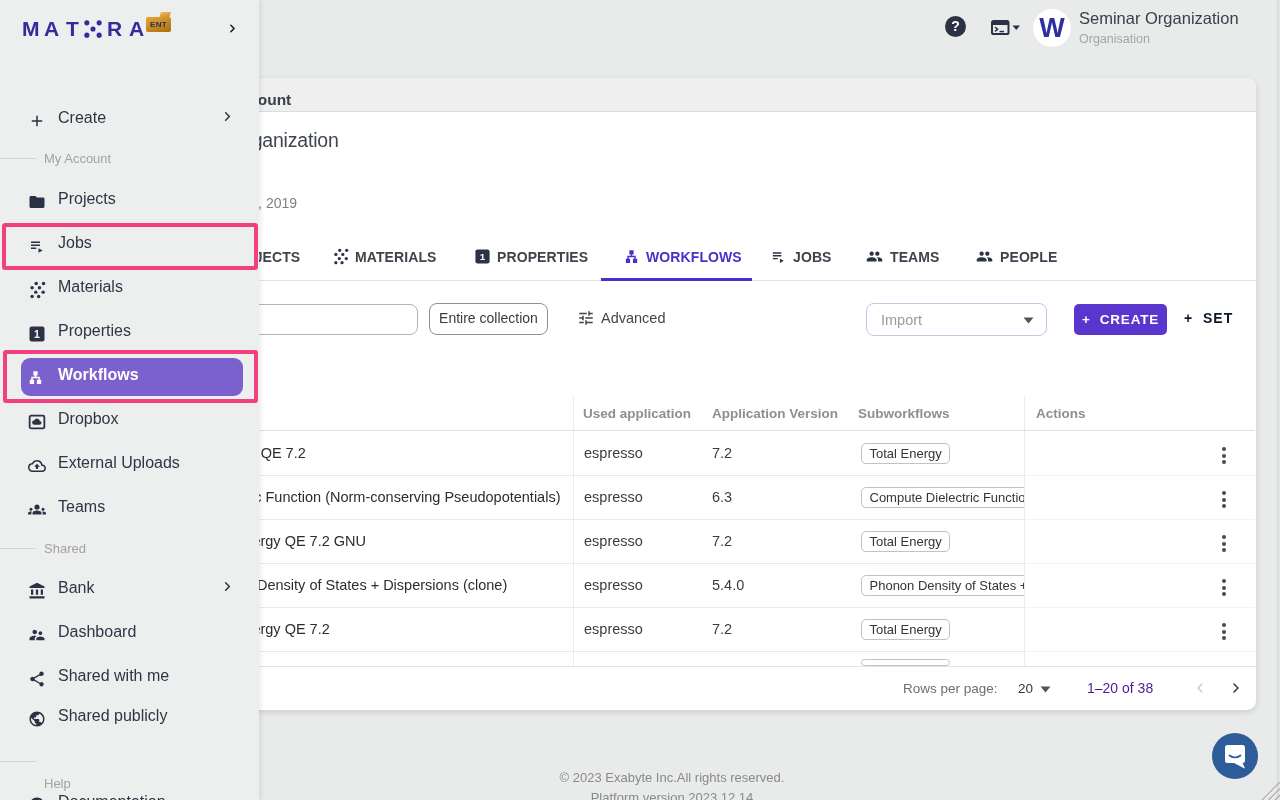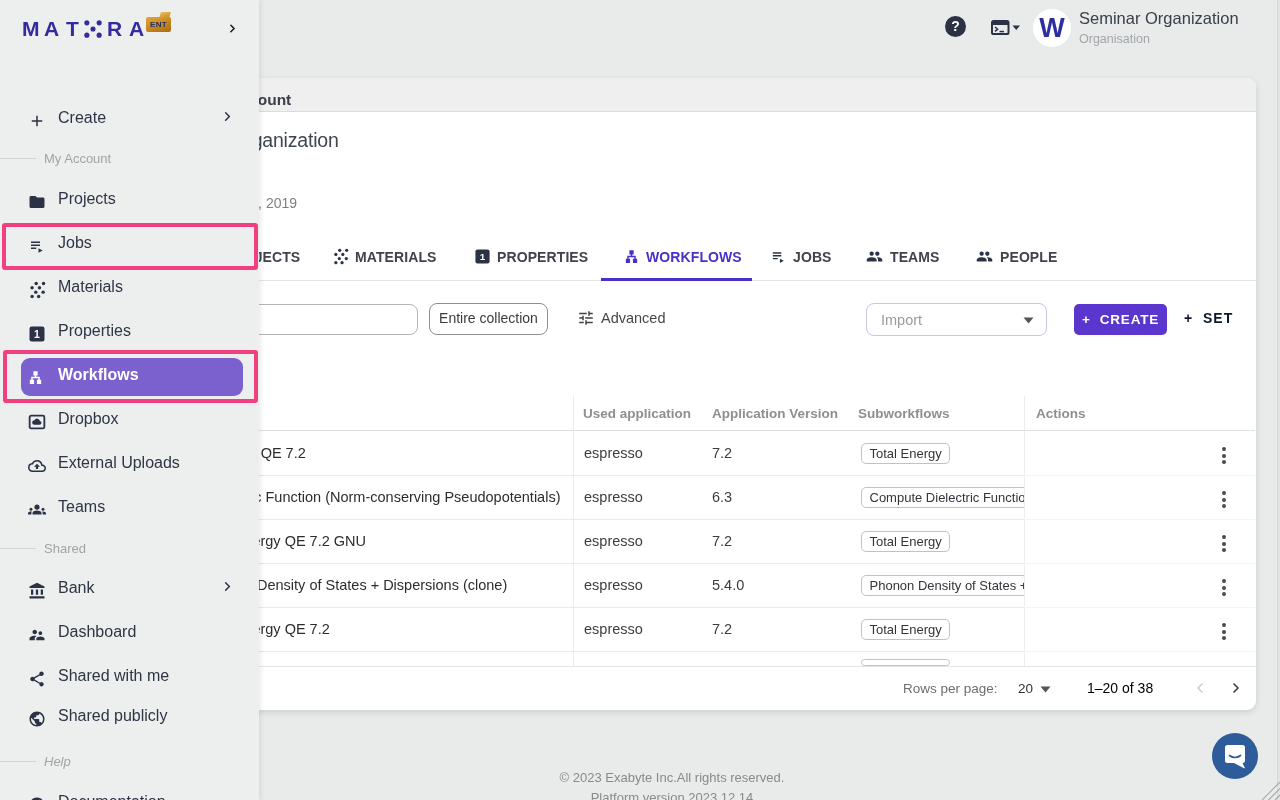--- a/index.html
+++ b/index.html
@@ -180,21 +180,21 @@
       <i style="top:0;"></i>
       <i style="top:6.5px;"></i>
       <i style="top:13px;"></i>
     </div>
   <div id="pgbar">
     <span style="position:absolute;left:815px;top:14px;font-size:13.5px;color:#6e6e6e;">Rows per page:</span>
     <span style="position:absolute;left:930px;top:14px;font-size:13.5px;color:#333;">20</span>
     <svg style="position:absolute;left:952px;top:19px;" width="11" height="7" viewBox="0 0 11 7">
         <path d="M0.5 0.5h10L5.5 6.5z" fill="#555"></path>
       </svg>
-    <span style="position:absolute;left:999px;top:13px;font-size:14px;color:#000000;">1–20 of 38</span>
+    <span style="position:absolute;left:999px;top:13px;font-size:14px;color:#4c1d95;">1–20 of 38</span>
     <svg style="position:absolute;left:1104px;top:13px;" width="16" height="16" viewBox="0 0 24 24">
         <path d="M15 6l-6 6 6 6" fill="none" stroke="#cccccc" stroke-width="2.4" stroke-linecap="round" stroke-linejoin="round"></path>
       </svg>
     <svg style="position:absolute;left:1140px;top:13px;" width="16" height="16" viewBox="0 0 24 24">
         <path d="M9 6l6 6-6 6" fill="none" stroke="#3c3c3c" stroke-width="2.4" stroke-linecap="round" stroke-linejoin="round"></path>
       </svg>
   </div>
 </div>
 
 <div id="helpc">?</div>
@@ -323,21 +323,21 @@
       </svg>
   <span class="tx">Shared with me</span>
     </div>
 <div class="mi" style="top:696px;">
   <svg class="ic" viewBox="0 0 24 24" fill="#2b3246">
         <path d="M12 2C6.48 2 2 6.48 2 12s4.48 10 10 10 10-4.48 10-10S17.52 2 12 2zm-1 17.93c-3.95-.49-7-3.85-7-7.93 0-.62.08-1.21.21-1.79L9 15v1c0 1.1.9 2 2 2v1.93zm6.9-2.54c-.26-.81-1-1.39-1.9-1.39h-1v-3c0-.55-.45-1-1-1H8v-2h2c.55 0 1-.45 1-1V7h2c1.1 0 2-.9 2-2v-.41c2.93 1.19 5 4.06 5 7.41 0 2.08-.8 3.97-2.1 5.39z"></path>
       </svg>
   <span class="tx">Shared publicly</span>
     </div>
 <div class="sline" style="top:761px;"></div>
-    <span class="slabel" style="top:754px;font-style:italic;">Help</span>
+    <span class="slabel" style="top:776px;">Help</span>
 <div class="mi" style="top:782px;">
   <svg class="ic" viewBox="0 0 24 24" fill="#2b3246">
         <path d="M12 2C6.48 2 2 6.48 2 12s4.48 10 10 10 10-4.48 10-10S17.52 2 12 2zm-1 17.93c-3.95-.49-7-3.85-7-7.93 0-.62.08-1.21.21-1.79L9 15v1c0 1.1.9 2 2 2v1.93zm6.9-2.54c-.26-.81-1-1.39-1.9-1.39h-1v-3c0-.55-.45-1-1-1H8v-2h2c.55 0 1-.45 1-1V7h2c1.1 0 2-.9 2-2v-.41c2.93 1.19 5 4.06 5 7.41 0 2.08-.8 3.97-2.1 5.39z"></path>
       </svg>
   <span class="tx">Documentation</span>
     </div>
 <div class="pink" style="left:2px;top:223px;width:256px;height:47px;"></div>
 <div class="pink" style="left:3px;top:350px;width:255px;height:53px;"></div>
 </div>
 

